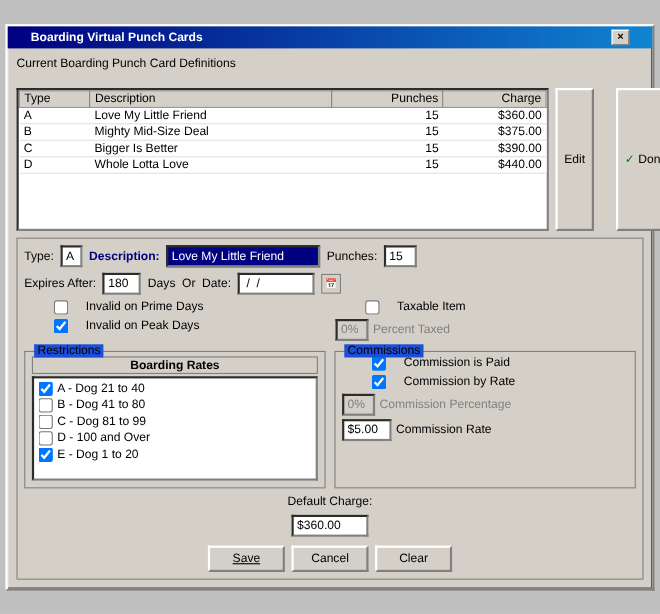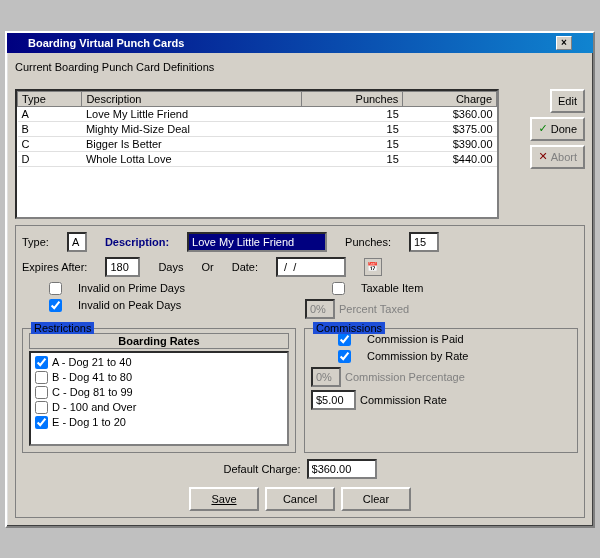--- a/index.html
+++ b/index.html
@@ -88,24 +88,23 @@
     }
     table tbody td {
       border-bottom: 1px solid #e0e0e0;
       padding: 1px 4px;
     }
     table tbody td.right {
       text-align: right;
     }
     .buttons-section {
       display: flex;
-      flex-direction: column;
-      gap: 4px;
+      flex-direction: row;
+      gap: 20px;
       width: 80px;
-      align-items: flex-end;
     }
     .win-btn {
       background: #d4d0c8;
       border: 2px solid #fff;
       border-right-color: #808080;
       border-bottom-color: #808080;
       padding: 3px 6px;
       font-size: 11px;
       cursor: pointer;
       display: flex;
@@ -113,21 +112,21 @@
       justify-content: center;
       gap: 3px;
       min-height: 24px;
     }
     .win-btn.disabled {
       color: #808080;
     }
     .form-row {
       display: flex;
       align-items: center;
-      gap: 18px;
+      gap: 6px;
       margin-bottom: 5px;
       flex-wrap: wrap;
     }
     .form-label {
       font-size: 11px;
       white-space: nowrap;
     }
     .form-label-blue {
       color: #000080;
       font-weight: bold;
@@ -227,20 +226,21 @@
       gap: 6px;
       margin-top: 8px;
     }
     .default-charge-row {
       display: flex;
       align-items: center;
       justify-content: center;
       gap: 6px;
       margin-top: 6px;
       margin-bottom: 4px;
+      flex-direction: column;
     }
     .icon-check { color: #008000; }
     .icon-x { color: #800000; }
     .type-field {
       width: 20px;
     }
     .punches-field {
       width: 30px;
     }
     .calendar-btn {

